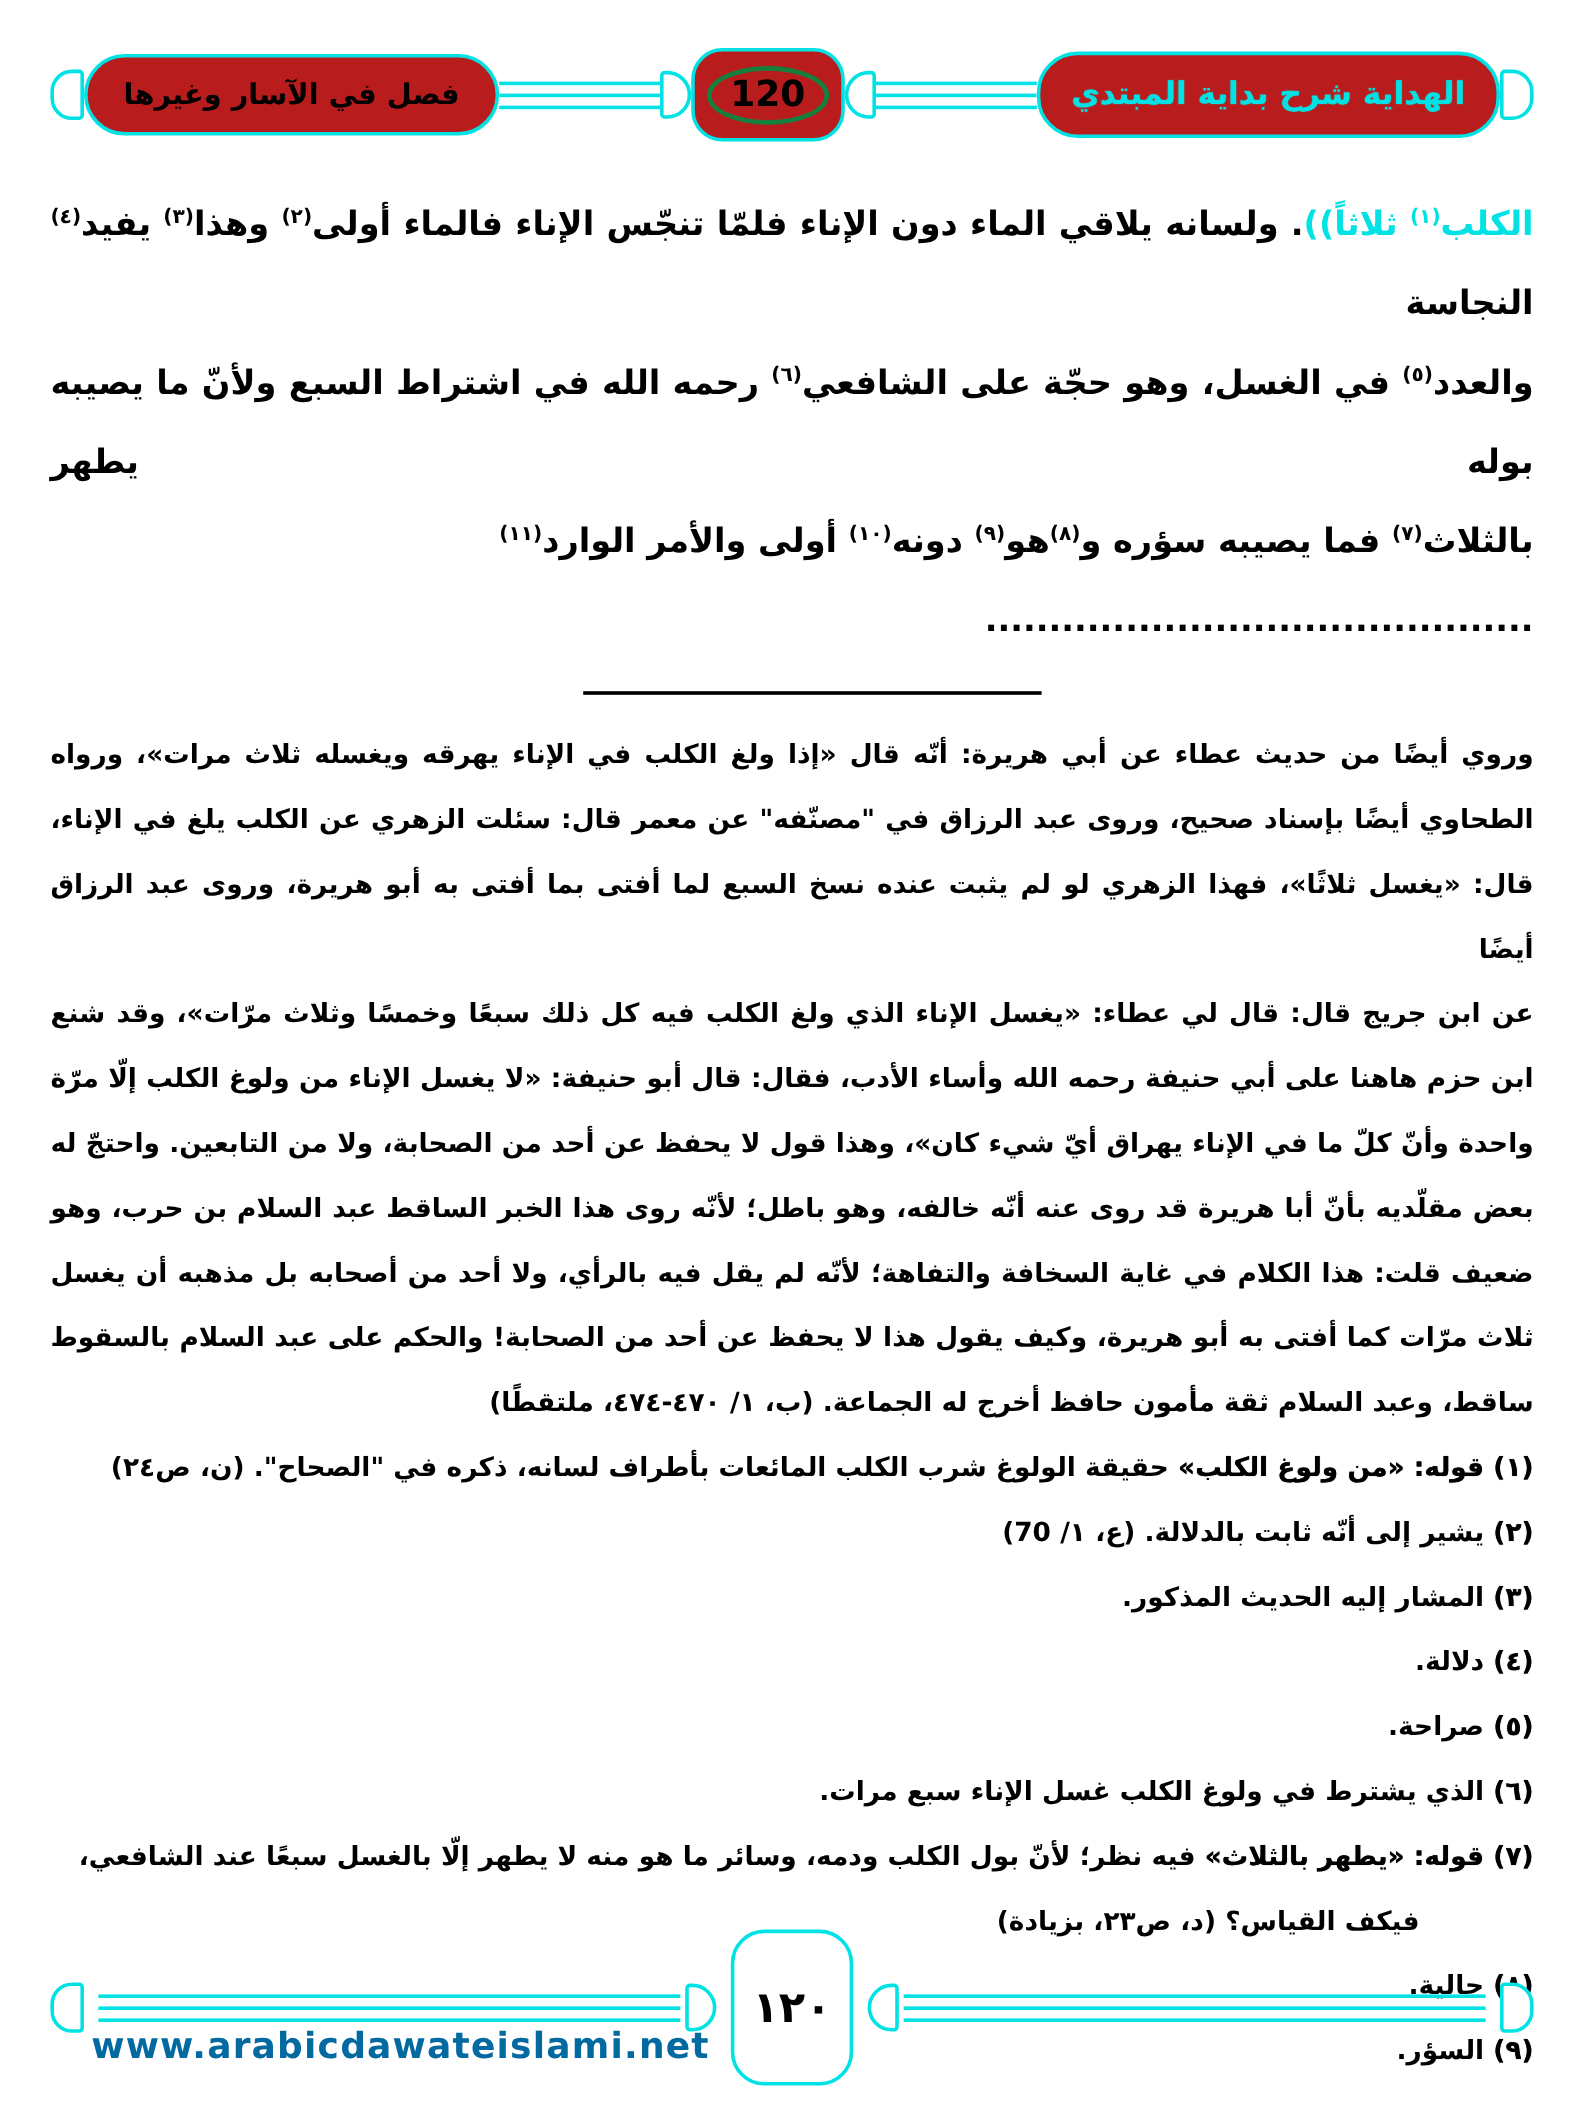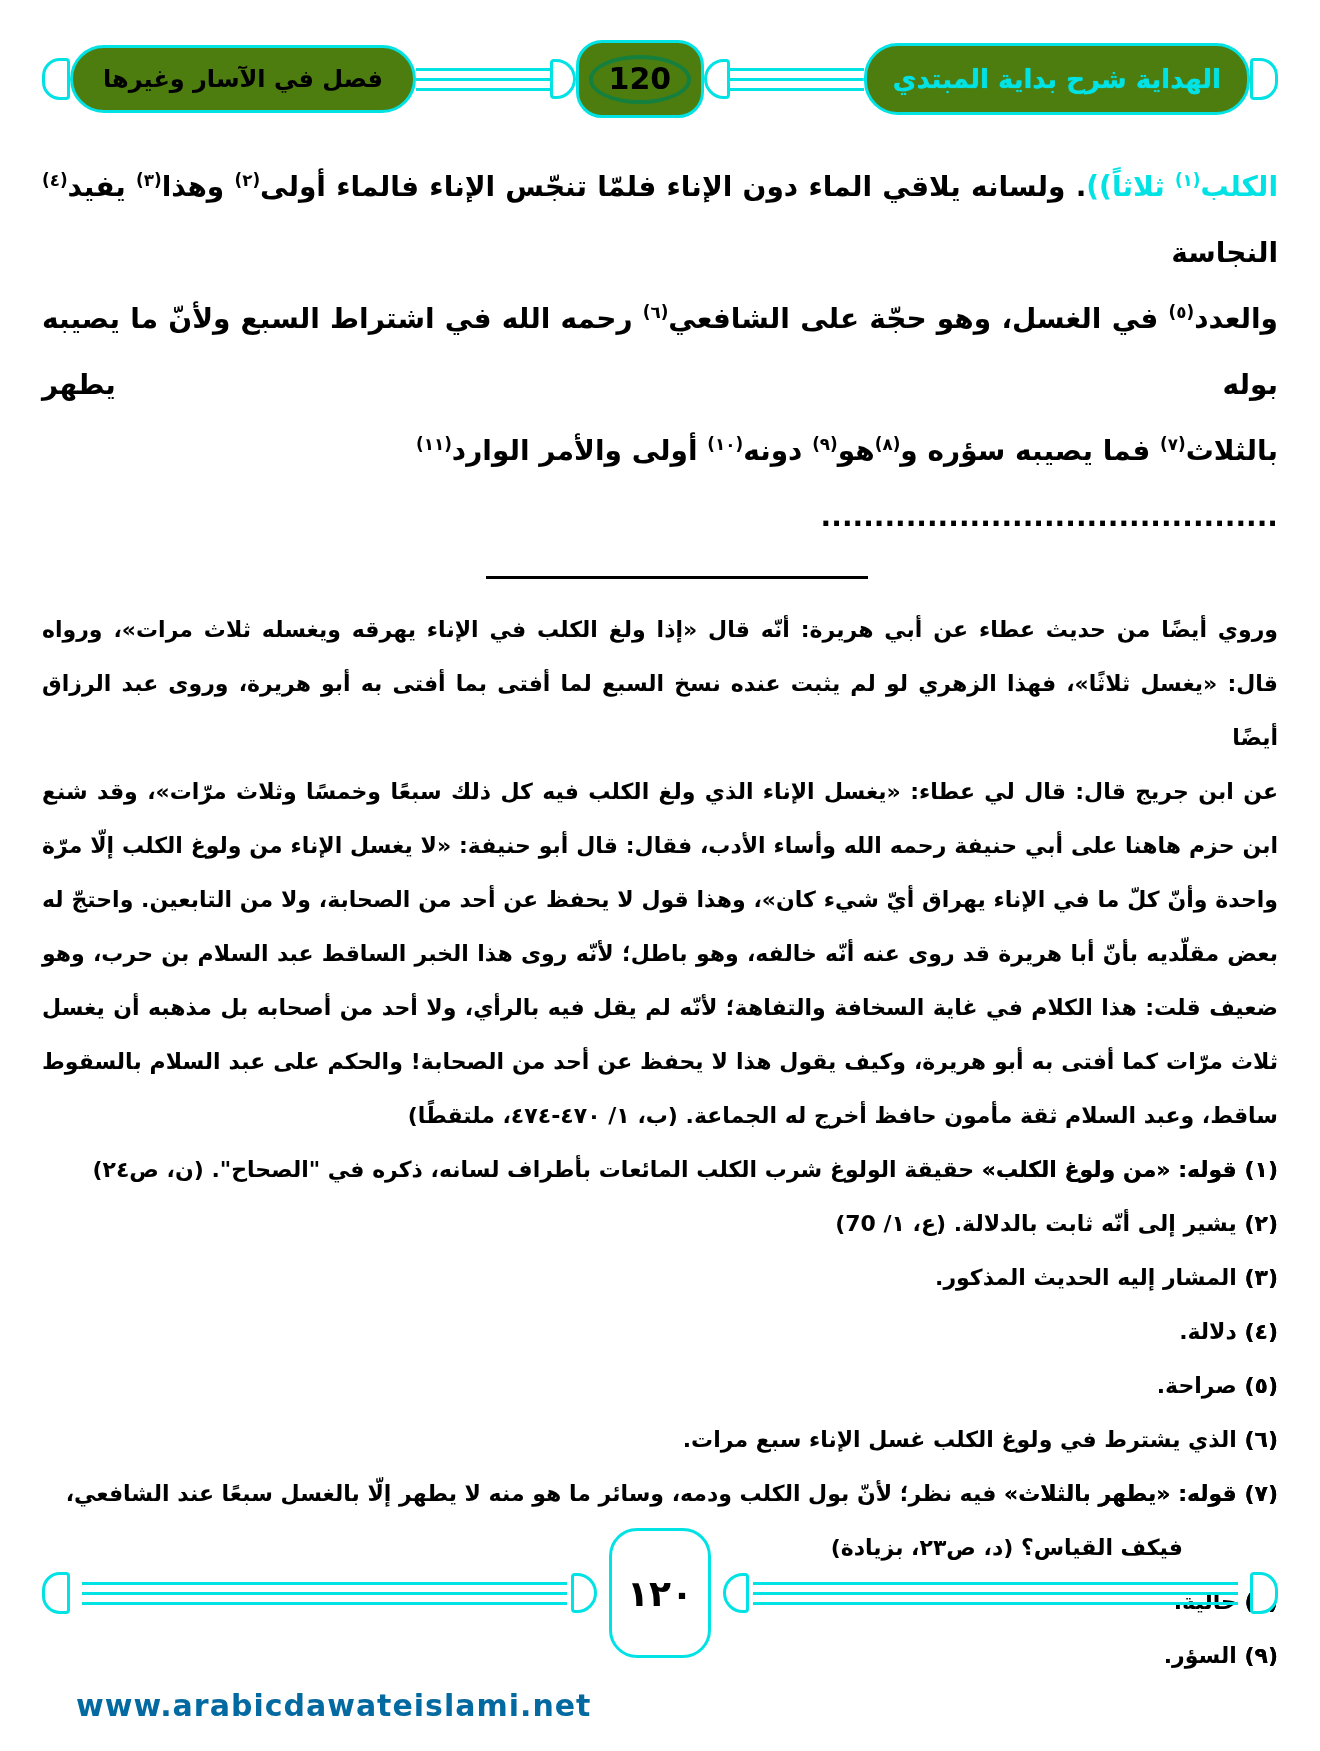--- a/index.html
+++ b/index.html
@@ -8,21 +8,21 @@
     background:#ffffff; overflow:hidden; box-sizing:border-box;
     padding:38px 42px 0 42px; direction:rtl;
     font-family:"DejaVu Sans", sans-serif; color:#000;
   }
   
   .band{display:flex; align-items:center; direction:ltr; height:82px;}
   .rule{flex:1; height:17px;
     border-top:3px solid var(--cy); border-bottom:3px solid var(--cy);
     background:linear-gradient(var(--cy),var(--cy)) center/100% 3px no-repeat;}
   .cartouche{border:3px solid var(--cy); border-radius:34px; display:flex;
-    align-items:center; justify-content:center; background:#4d7c0f; z-index:2;}
+    align-items:center; justify-content:center; background:#b91c1c; z-index:2;}
   .cart-section{height:62px; padding:0 30px; font-size:24px; font-weight:bold; color:#000;}
   .cart-title{height:66px; padding:0 26px; font-size:26px; font-weight:bold;
     color:var(--cy); letter-spacing:-1px; text-shadow:0 0 1px var(--cy);}
   .cart-page{height:72px; padding:0 10px; border-radius:26px;}
   .cart-page .inner{border:4px solid #15803d; border-radius:50%; padding:2px 16px 4px;
     font-size:30px; font-weight:bold; color:#000; font-family:"DejaVu Sans",sans-serif;}
   .clasp{width:26px; height:40px; border:3px solid var(--cy); background:#fff;
     z-index:1; box-sizing:border-box;}
   .clasp.l{border-radius:20px 4px 4px 20px; margin-right:-8px;}
   .clasp.r{border-radius:4px 20px 20px 4px; margin-left:-8px;}
@@ -39,21 +39,21 @@
   sup{font-size:0.60em; line-height:0;}
   .cyan{color:var(--cy);}
   .strong{text-shadow:0 0 0.6px currentColor;}
   
   .fn-sep{border:none; border-top:3px solid #000; width:382px; margin:26px 410px 24px 0;}
   .fn{font-size:22px; font-weight:bold; line-height:54px;}
   .fn-paragraph{margin:0;}
   .footnote{padding-right:95px; text-indent:-95px;}
   .fn-num{white-space:pre;}
   
-  .footer-band{position:absolute; left:42px; right:42px; top:1552px;gap:12px;}
+  .footer-band{position:absolute; left:42px; right:42px; top:1632px;gap:12px;}
   .watermark{position:absolute; top:1688px; left:76px; direction:ltr;
     font-size:30px; color:#0369a1; font-weight:bold; letter-spacing:1px;
     font-family:"DejaVu Sans",sans-serif;}
 </style>
 </head>
 <body>
 
 <div class="page">
 
   <div class="band">
@@ -77,20 +77,21 @@
   <div class="main-text">
       <div class="body-line force"><span class="cyan">الكلب</span><sup class="cyan">(١)</sup><span class="cyan"> ثلاثاً))</span><span>. ولسانه يلاقي الماء دون الإناء فلمّا تنجّس الإناء فالماء أولى</span><sup>(٢)</sup><span> وهذا</span><sup>(٣)</sup><span> يفيد</span><sup>(٤)</sup><span> النجاسة</span></div>
       <div class="body-line force"><span>والعدد</span><sup>(٥)</sup><span> في الغسل، وهو حجّة على الشافعي</span><sup>(٦)</sup><span> رحمه الله في اشتراط السبع ولأنّ ما يصيبه بوله يطهر</span></div>
       <div class="body-line"><span>بالثلاث</span><sup>(٧)</sup><span> فما يصيبه سؤره و</span><sup>(٨)</sup><span>هو</span><sup>(٩)</sup><span> دونه</span><sup>(١٠)</sup><span> أولى والأمر الوارد</span><sup>(١١)</sup><span> ...........................................</span></div>
     </div>
 
   <hr class="fn-sep">
 
   <div class="fn fn-paragraph">
       <div class="fn-line force">وروي أيضًا من حديث عطاء عن أبي هريرة: أنّه قال «إذا ولغ الكلب في الإناء يهرقه ويغسله ثلاث مرات»، ورواه</div>
+      <div class="fn-line force">الطحاوي أيضًا بإسناد صحيح، وروى عبد الرزاق في "مصنّفه" عن معمر قال: سئلت الزهري عن الكلب يلغ في الإناء،</div>
       <div class="fn-line force">قال: «يغسل ثلاثًا»، فهذا الزهري لو لم يثبت عنده نسخ السبع لما أفتى بما أفتى به أبو هريرة، وروى عبد الرزاق أيضًا</div>
       <div class="fn-line force">عن ابن جريج قال: قال لي عطاء: «يغسل الإناء الذي ولغ الكلب فيه كل ذلك سبعًا وخمسًا وثلاث مرّات»، وقد شنع</div>
       <div class="fn-line force">ابن حزم هاهنا على أبي حنيفة رحمه الله وأساء الأدب، فقال: قال أبو حنيفة: «لا يغسل الإناء من ولوغ الكلب إلّا مرّة</div>
       <div class="fn-line force">واحدة وأنّ كلّ ما في الإناء يهراق أيّ شيء كان»، وهذا قول لا يحفظ عن أحد من الصحابة، ولا من التابعين. واحتجّ له</div>
       <div class="fn-line force">بعض مقلّديه بأنّ أبا هريرة قد روى عنه أنّه خالفه، وهو باطل؛ لأنّه روى هذا الخبر الساقط عبد السلام بن حرب، وهو</div>
       <div class="fn-line force">ضعيف قلت: هذا الكلام في غاية السخافة والتفاهة؛ لأنّه لم يقل فيه بالرأي، ولا أحد من أصحابه بل مذهبه أن يغسل</div>
       <div class="fn-line force">ثلاث مرّات كما أفتى به أبو هريرة، وكيف يقول هذا لا يحفظ عن أحد من الصحابة! والحكم على عبد السلام بالسقوط</div>
       <div class="fn-line">ساقط، وعبد السلام ثقة مأمون حافظ أخرج له الجماعة. (ب، ١/ ٤٧٠-٤٧٤، ملتقطًا)</div>
     </div>
 

